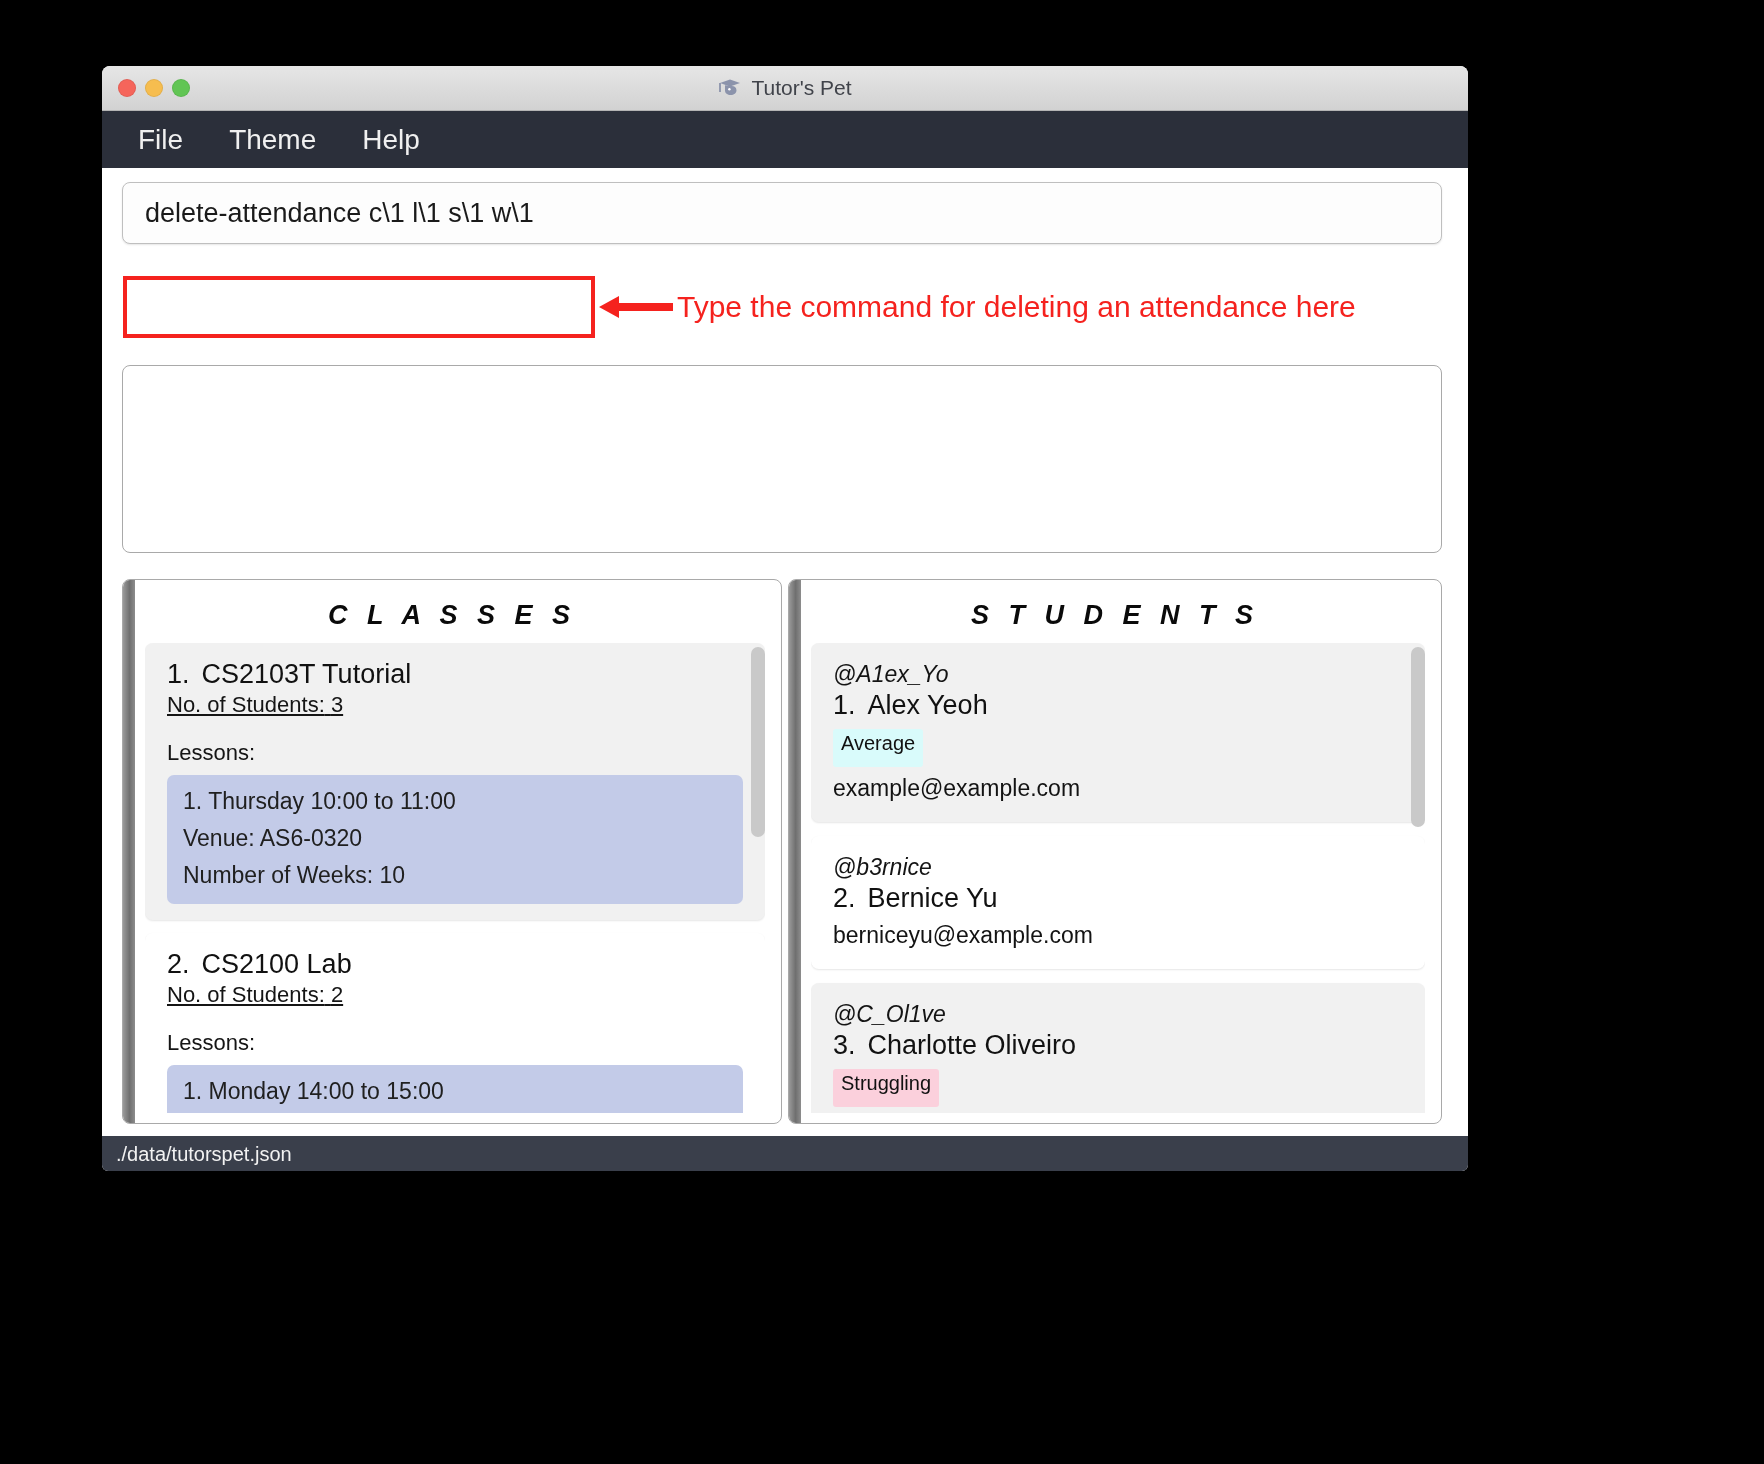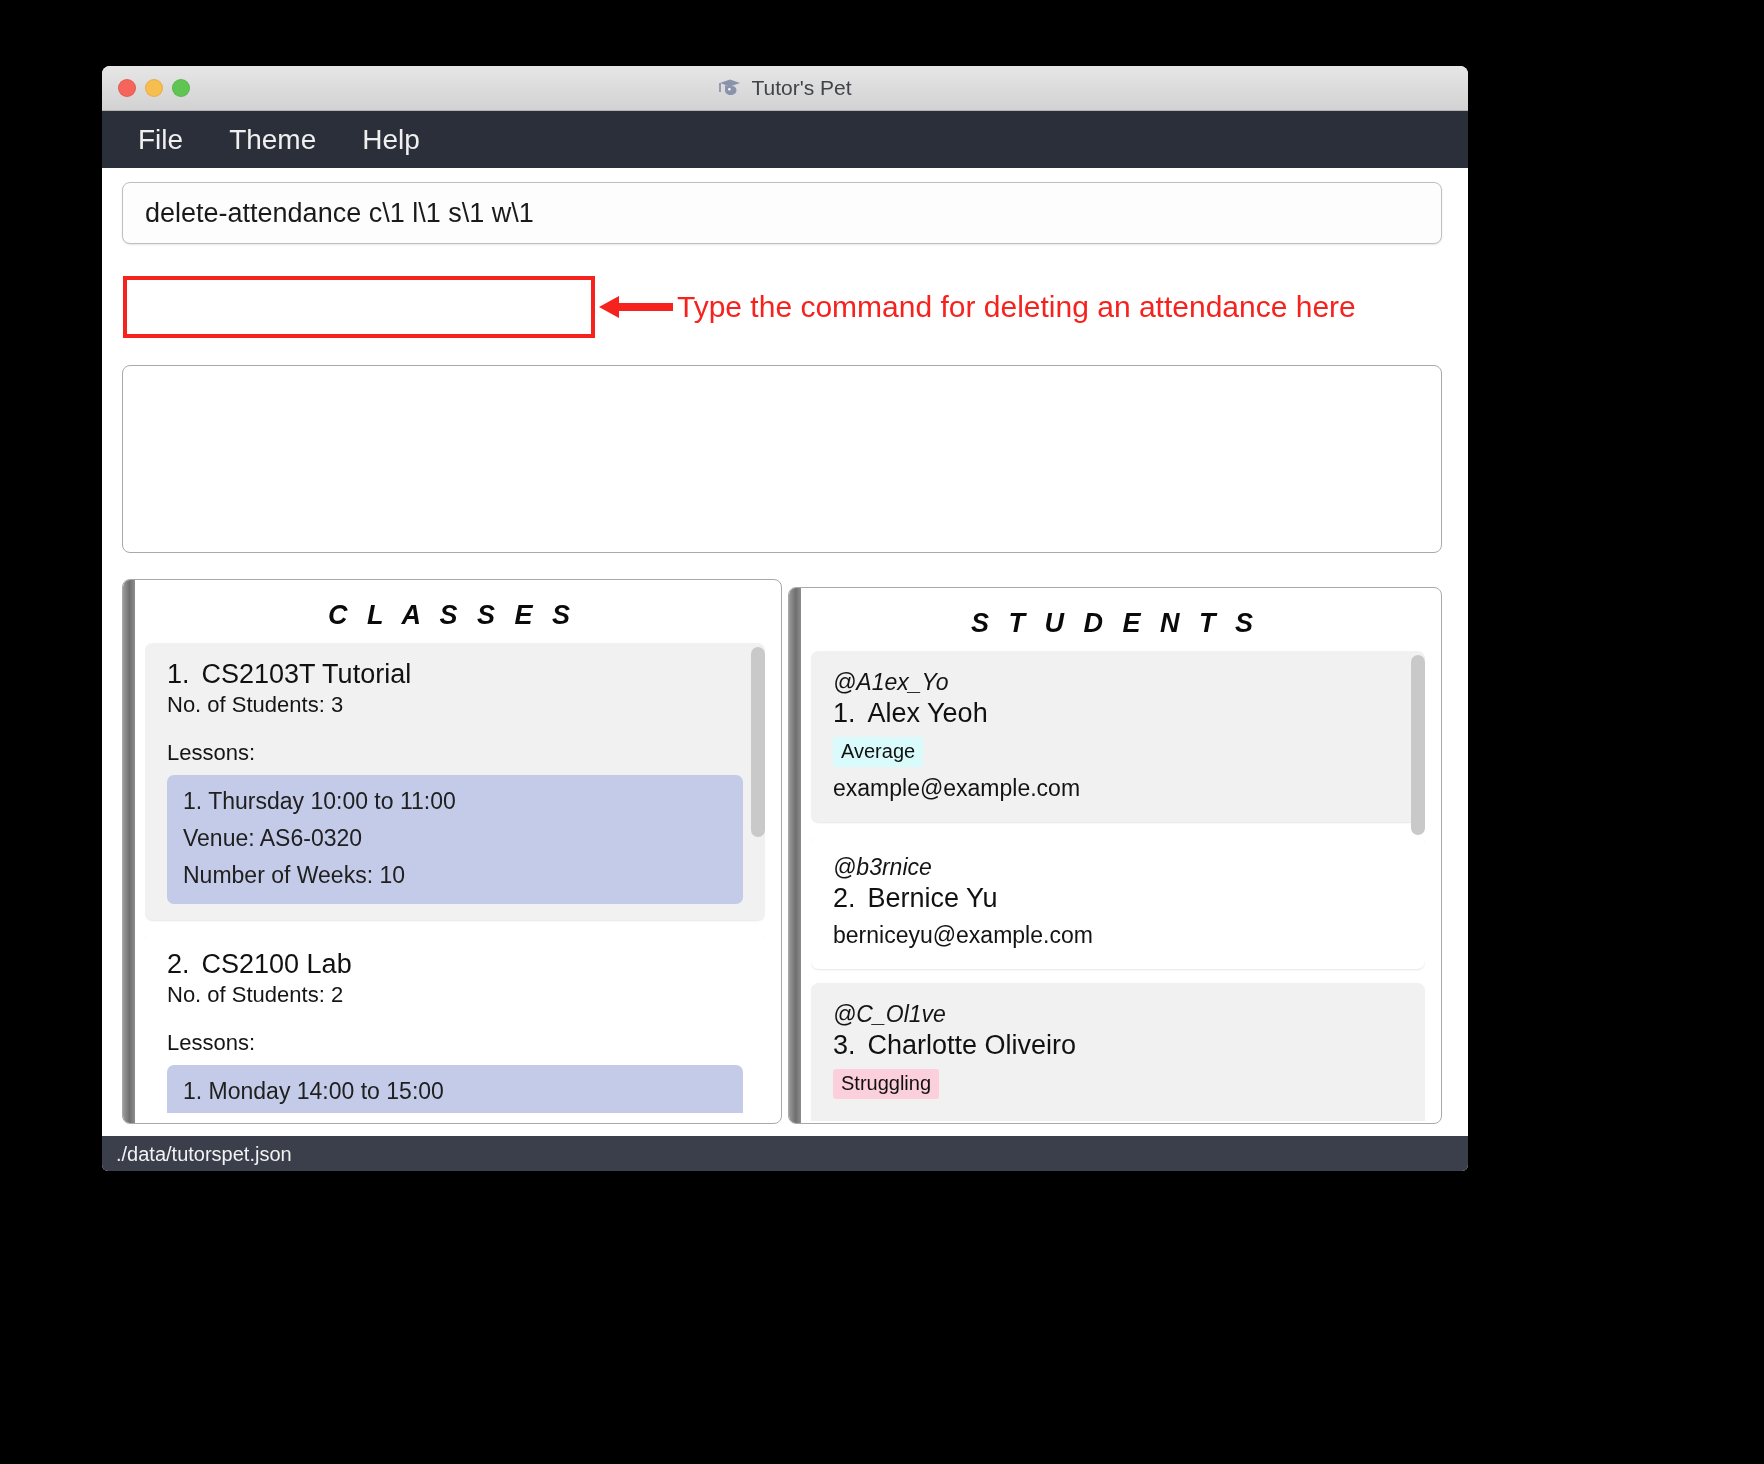--- a/index.html
+++ b/index.html
@@ -186,21 +186,20 @@
     border-radius: 8px;
     box-sizing: border-box;
     overflow: hidden;
   }
   .panel.classes {
     width: 660px;
     margin-right: 6px;
   }
   .panel.students {
     width: 654px;
-    margin-top: 8px;
   }
 
   
   .outer-bar {
     position: absolute;
     top: 0;
     width: 12px;
     height: 100%;
     background: linear-gradient(to right, #9a9a9a, #6f6f6f 55%, #8d8d8d);
     z-index: 5;
@@ -242,20 +241,21 @@
     color: #111111;
     margin: 0 0 2px 0;
     font-family: "Liberation Sans", sans-serif;
   }
   .class-name .num { margin-right: 12px; }
   .class-sub {
     font-size: 22px;
     color: #151515;
     margin: 0 0 22px 0;
     font-family: "Liberation Sans", sans-serif;
+    text-decoration: underline;
   }
   .lessons-label {
     font-size: 22px;
     color: #151515;
     margin: 0 0 9px 0;
     font-family: "Liberation Sans", sans-serif;
   }
   .lesson {
     background: #c3cbe8;
     border-radius: 7px;
@@ -309,21 +309,21 @@
   }
   .student-name .num { margin-right: 12px; }
   .tag-row {
     display: flex;
     gap: 10px;
     margin: 0 0 8px 0;
     flex-wrap: wrap;
   }
   .tag {
     font-size: 20px;
-    padding: 3px 8px 4px 8px;
+    padding: 3px 8px 12px 8px;
     border-radius: 3px;
     color: #111111;
     font-family: "Liberation Sans", sans-serif;
     line-height: 1.15;
   }
   .student-email {
     font-size: 23px;
     color: #131313;
     margin: 0;
     font-family: "Liberation Sans", sans-serif;

